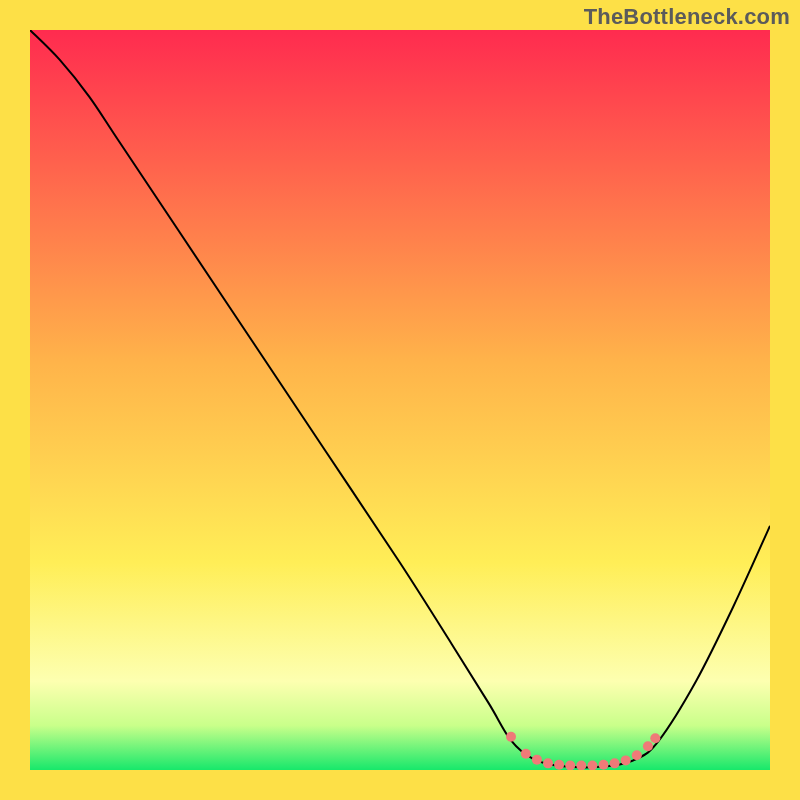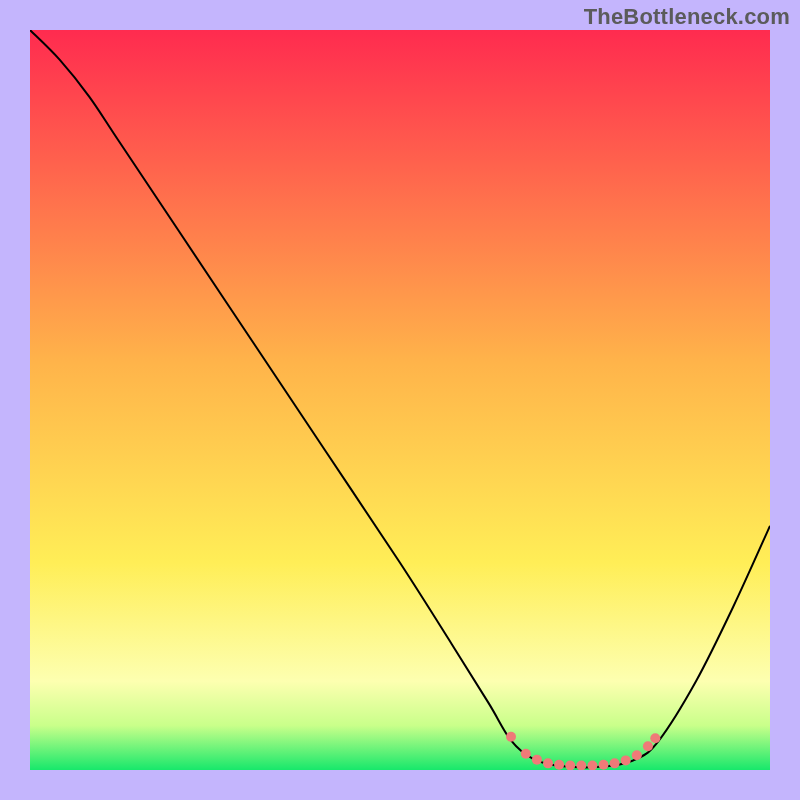--- a/index.html
+++ b/index.html
@@ -1,21 +1,21 @@
 <!DOCTYPE html>
 <html><head>
 <meta charset="utf-8">
 <style>
   * { margin: 0; padding: 0; box-sizing: border-box; }
   html, body { width: 800px; height: 800px; overflow: hidden; background: #000; }
   .frame {
     position: relative;
     width: 800px;
     height: 800px;
-    background: #c4b5fd;
+    background: #fde047;
   }
   .watermark {
     position: absolute;
     top: 4px;
     right: 10px;
     font-family: Arial, Helvetica, sans-serif;
     font-size: 22px;
     font-weight: 600;
     color: #5b5b5b;
     letter-spacing: 0.2px;

